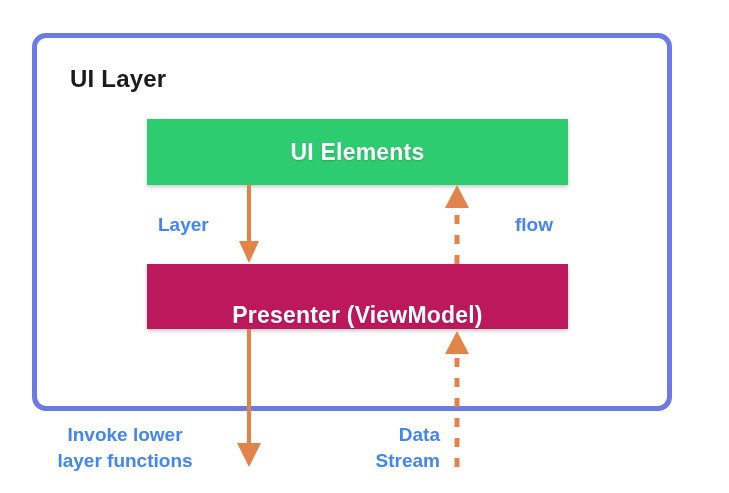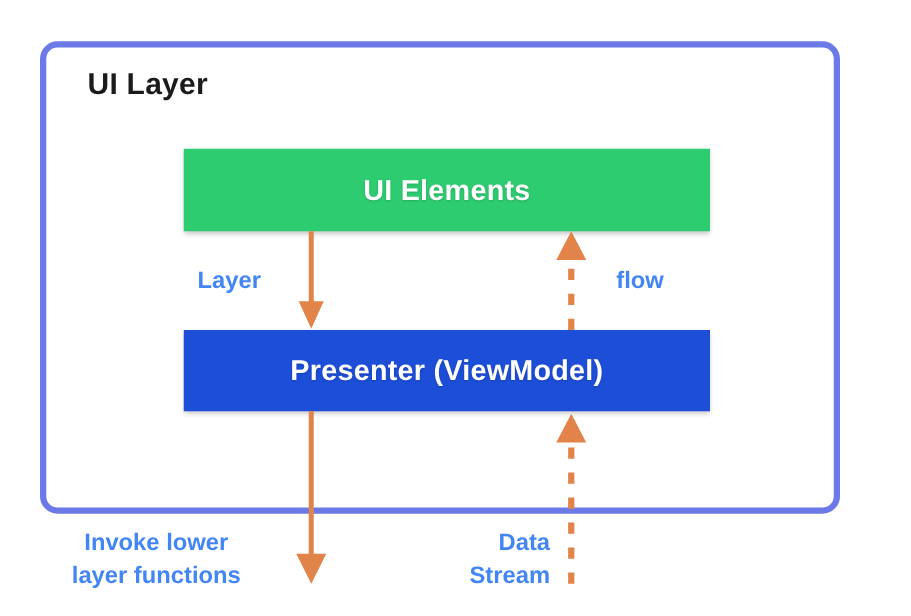--- a/index.html
+++ b/index.html
@@ -26,21 +26,21 @@
     width: 640px;
     height: 378px;
     box-sizing: border-box;
     border: 5px solid #6c7ae8;
     border-radius: 14px;
     background: transparent;
   }
   .layer-title {
     position: absolute;
     left: 70px;
-    top: 54px;
+    top: 65px;
     font-size: 24px;
     font-weight: bold;
     color: #1b1b1b;
     letter-spacing: 0.2px;
     white-space: nowrap;
   }
 
   
   .node {
     position: absolute;
@@ -61,21 +61,22 @@
     top: 119px;
     width: 421px;
     height: 66px;
     background: #2ECC71;
   }
   .node-presenter {
     left: 147px;
     top: 264px;
     width: 421px;
     height: 65px;
-    background: #1d4ed8;
+    background: #be185d;
+    align-items: flex-end;
   }
 
   
   .arrows {
     position: absolute;
     left: 0;
     top: 0;
     width: 729px;
     height: 493px;
     pointer-events: none;
@@ -88,21 +89,21 @@
     font-size: 19px;
     font-weight: bold;
     line-height: 26px;
     white-space: pre;
   }
   .label-events {
     left: 158px;
     top: 212px;
   }
   .label-flow {
-    left: 493px;
+    left: 515px;
     top: 212px;
   }
   .label-invoke {
     left: 20px;
     top: 422px;
     width: 210px;
     text-align: center;
   }
   .label-datastream {
     left: 300px;

